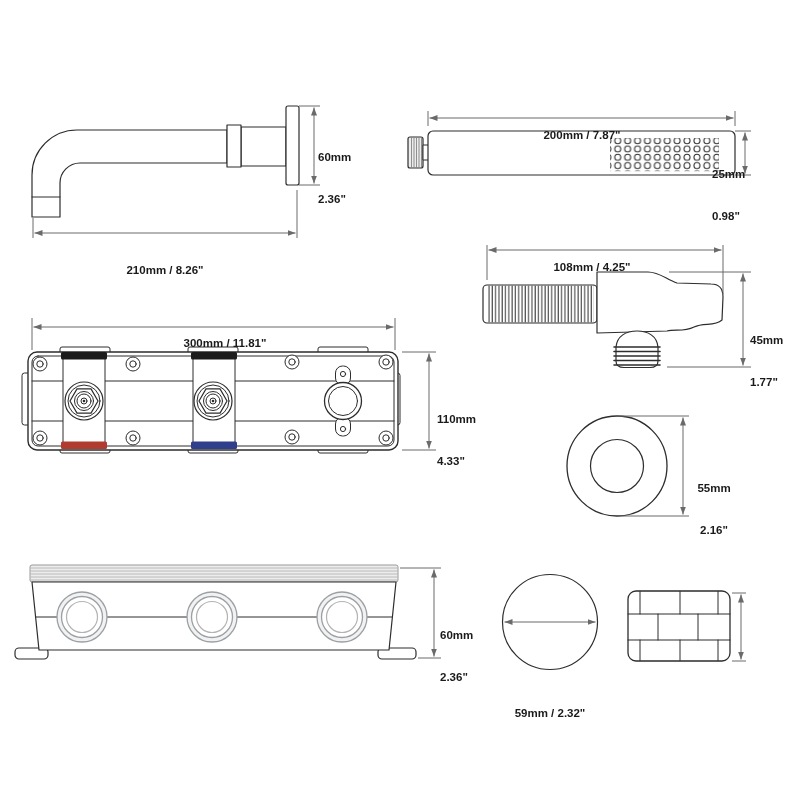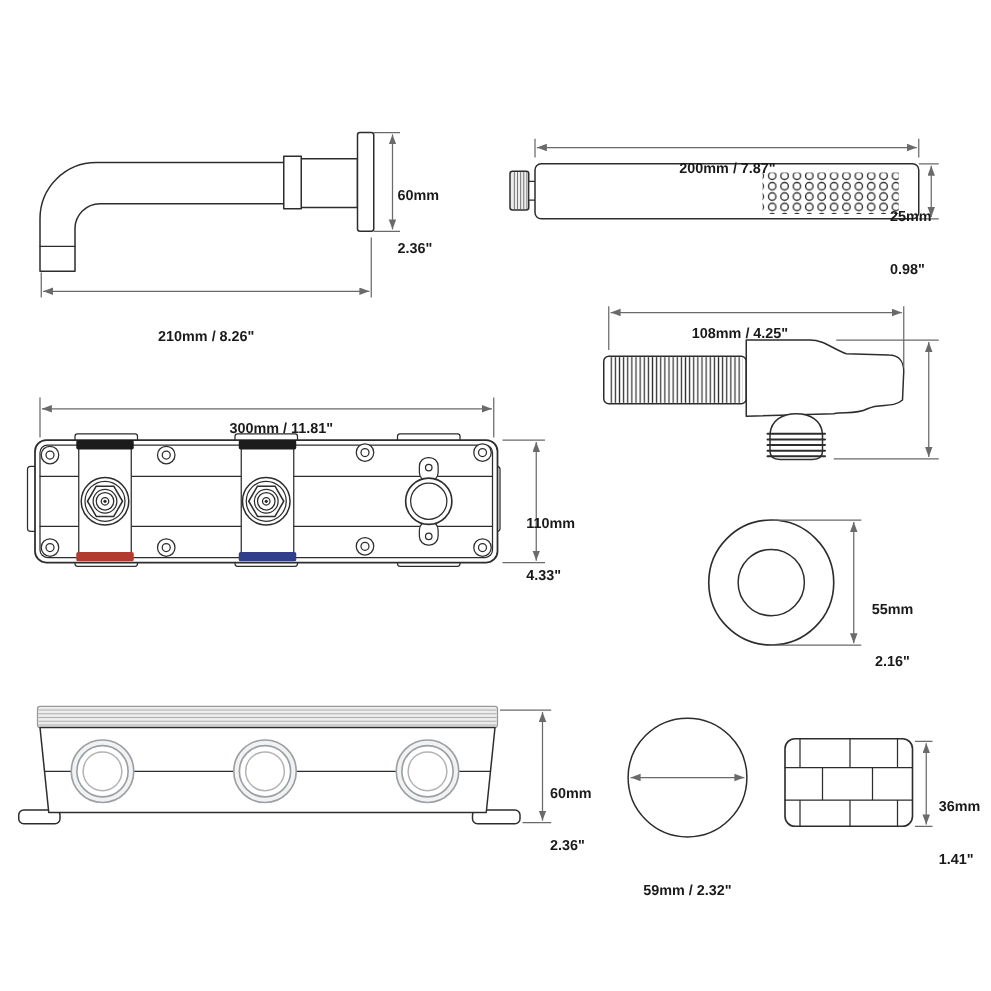--- a/index.html
+++ b/index.html
@@ -233,41 +233,41 @@
     <span>200mm / 7.87"</span>
   </div>
   <div class="dim-label" style="left:712px;top:139px">
     <span>25mm</span>
     <span>0.98"</span>
   </div>
 
   <div class="dim-label center" style="left:512px;top:232px;width:160px">
     <span>108mm / 4.25"</span>
   </div>
+  <div class="dim-label" style="left:750px;top:305px">
+    <span>45mm</span>
+    <span>1.77"</span>
+  </div>
 
   <div class="dim-label center" style="left:145px;top:308px;width:160px">
     <span>300mm / 11.81"</span>
   </div>
-  <div class="dim-label" style="left:421px;top:384px">
+  <div class="dim-label" style="left:437px;top:384px">
     <span>110mm</span>
     <span>4.33"</span>
   </div>
 
   <div class="dim-label center" style="left:691px;top:453px;width:46px">
     <span>55mm</span>
     <span>2.16"</span>
   </div>
 
   <div class="dim-label" style="left:440px;top:600px">
     <span>60mm</span>
     <span>2.36"</span>
   </div>
 
   <div class="dim-label center" style="left:480px;top:678px;width:140px">
     <span>59mm / 2.32"</span>
   </div>
 
-  <div class="dim-label" style="left:751px;top:611px">
-    <span>36mm</span>
-    <span>1.41"</span>
-  </div>
 
 </div>
 
 </body></html>

